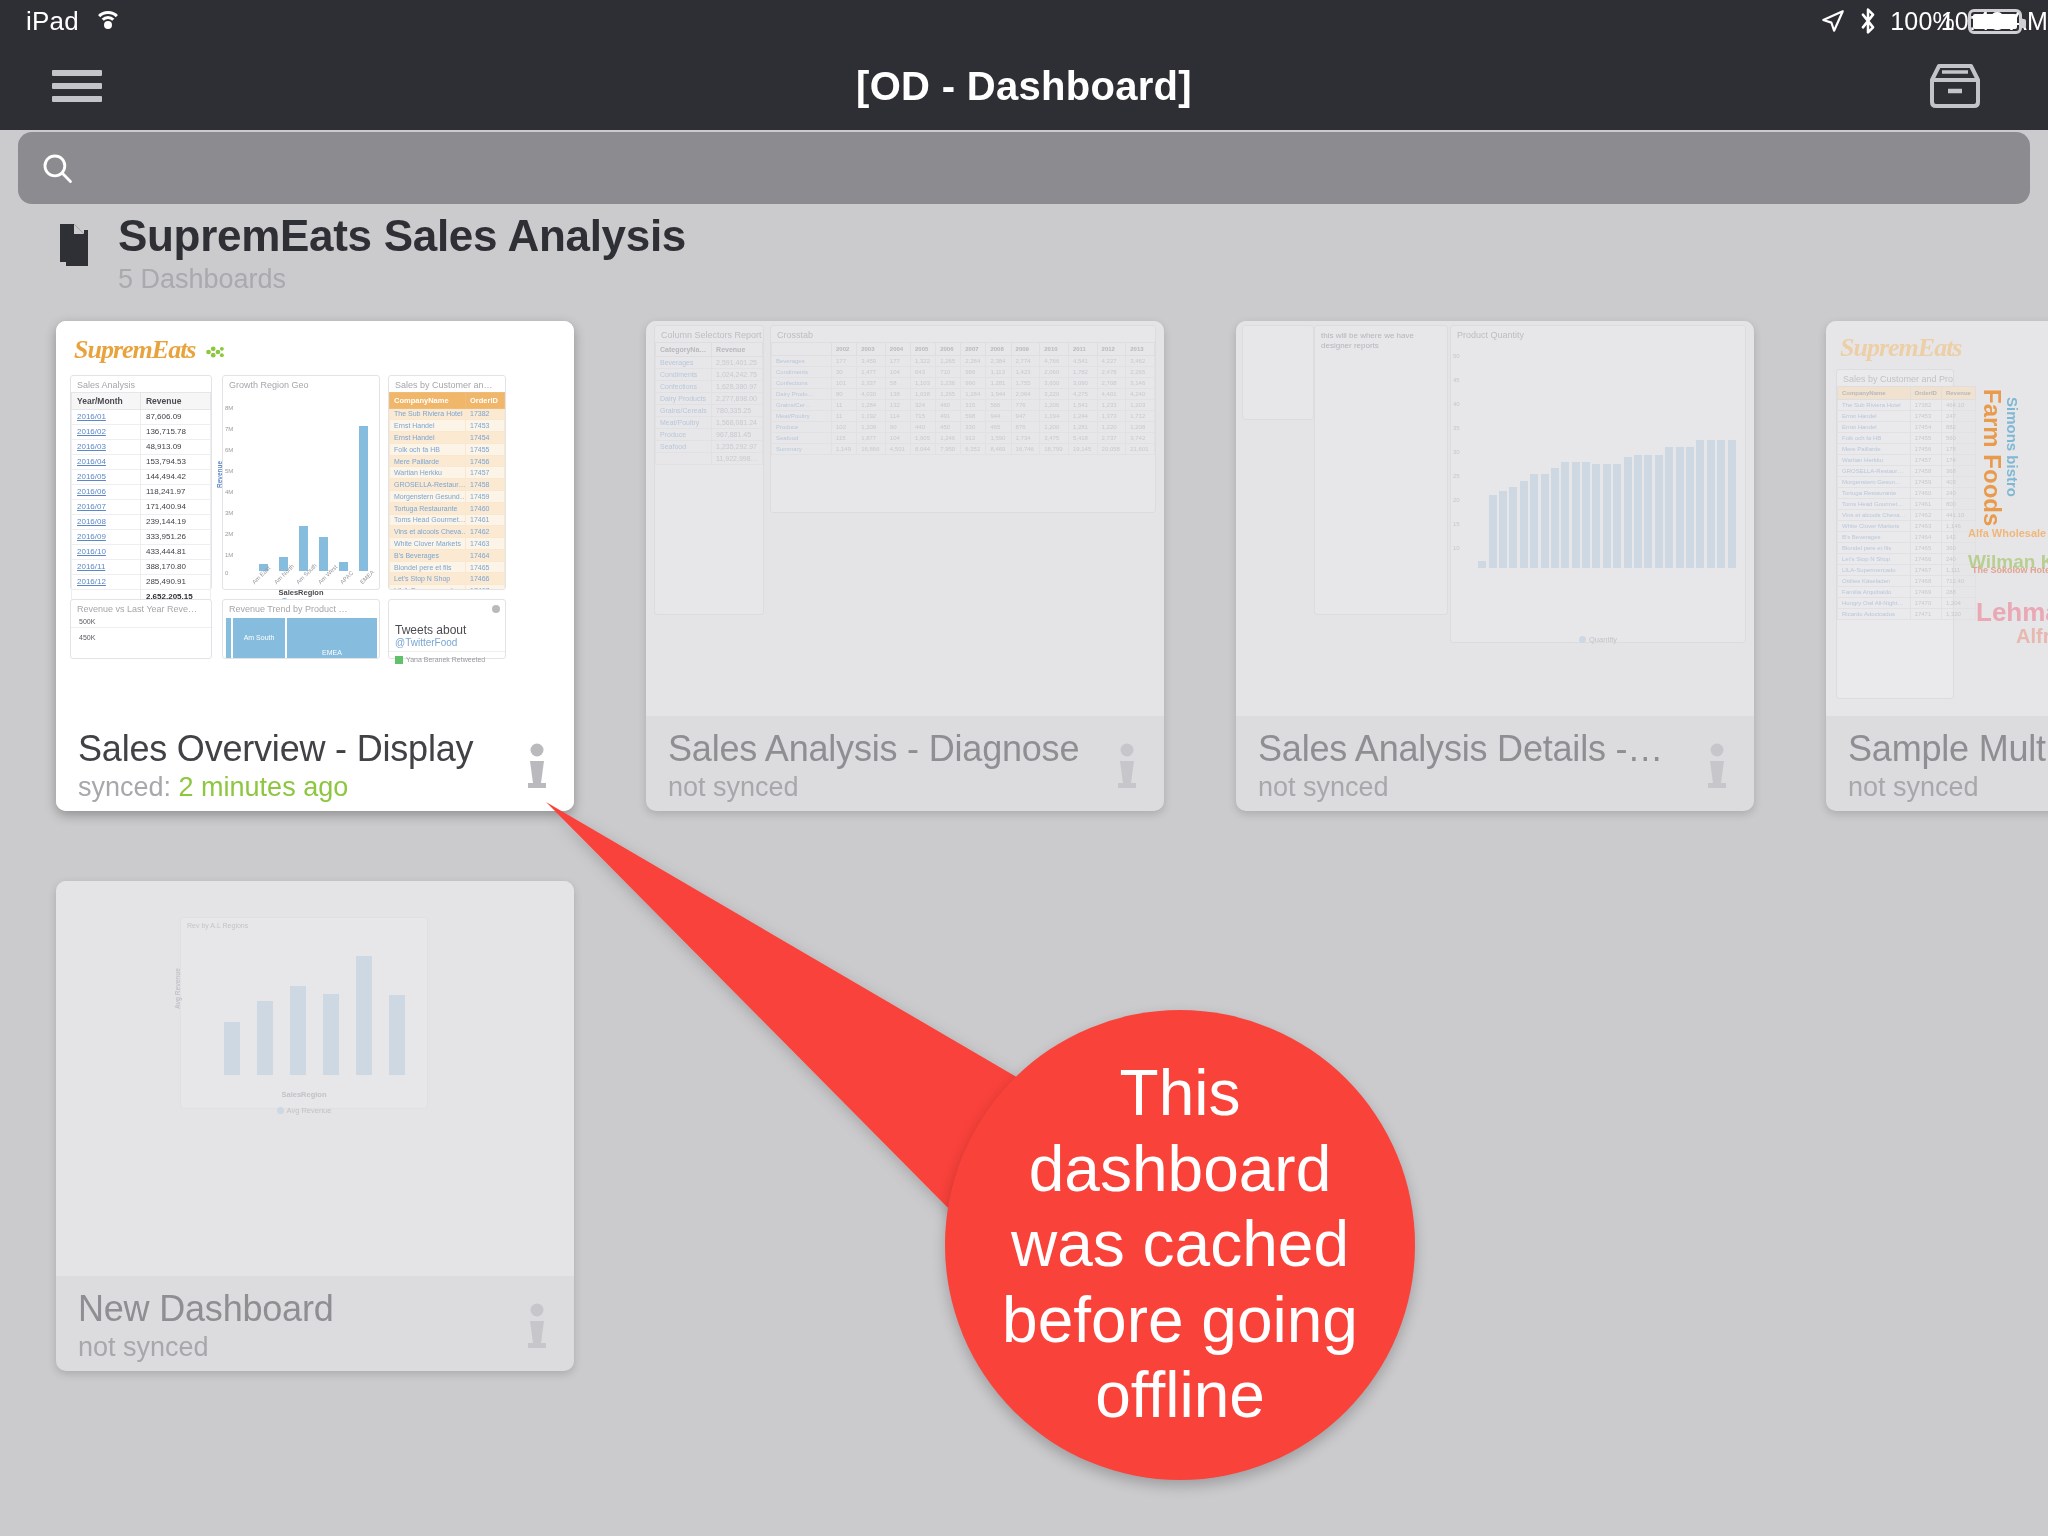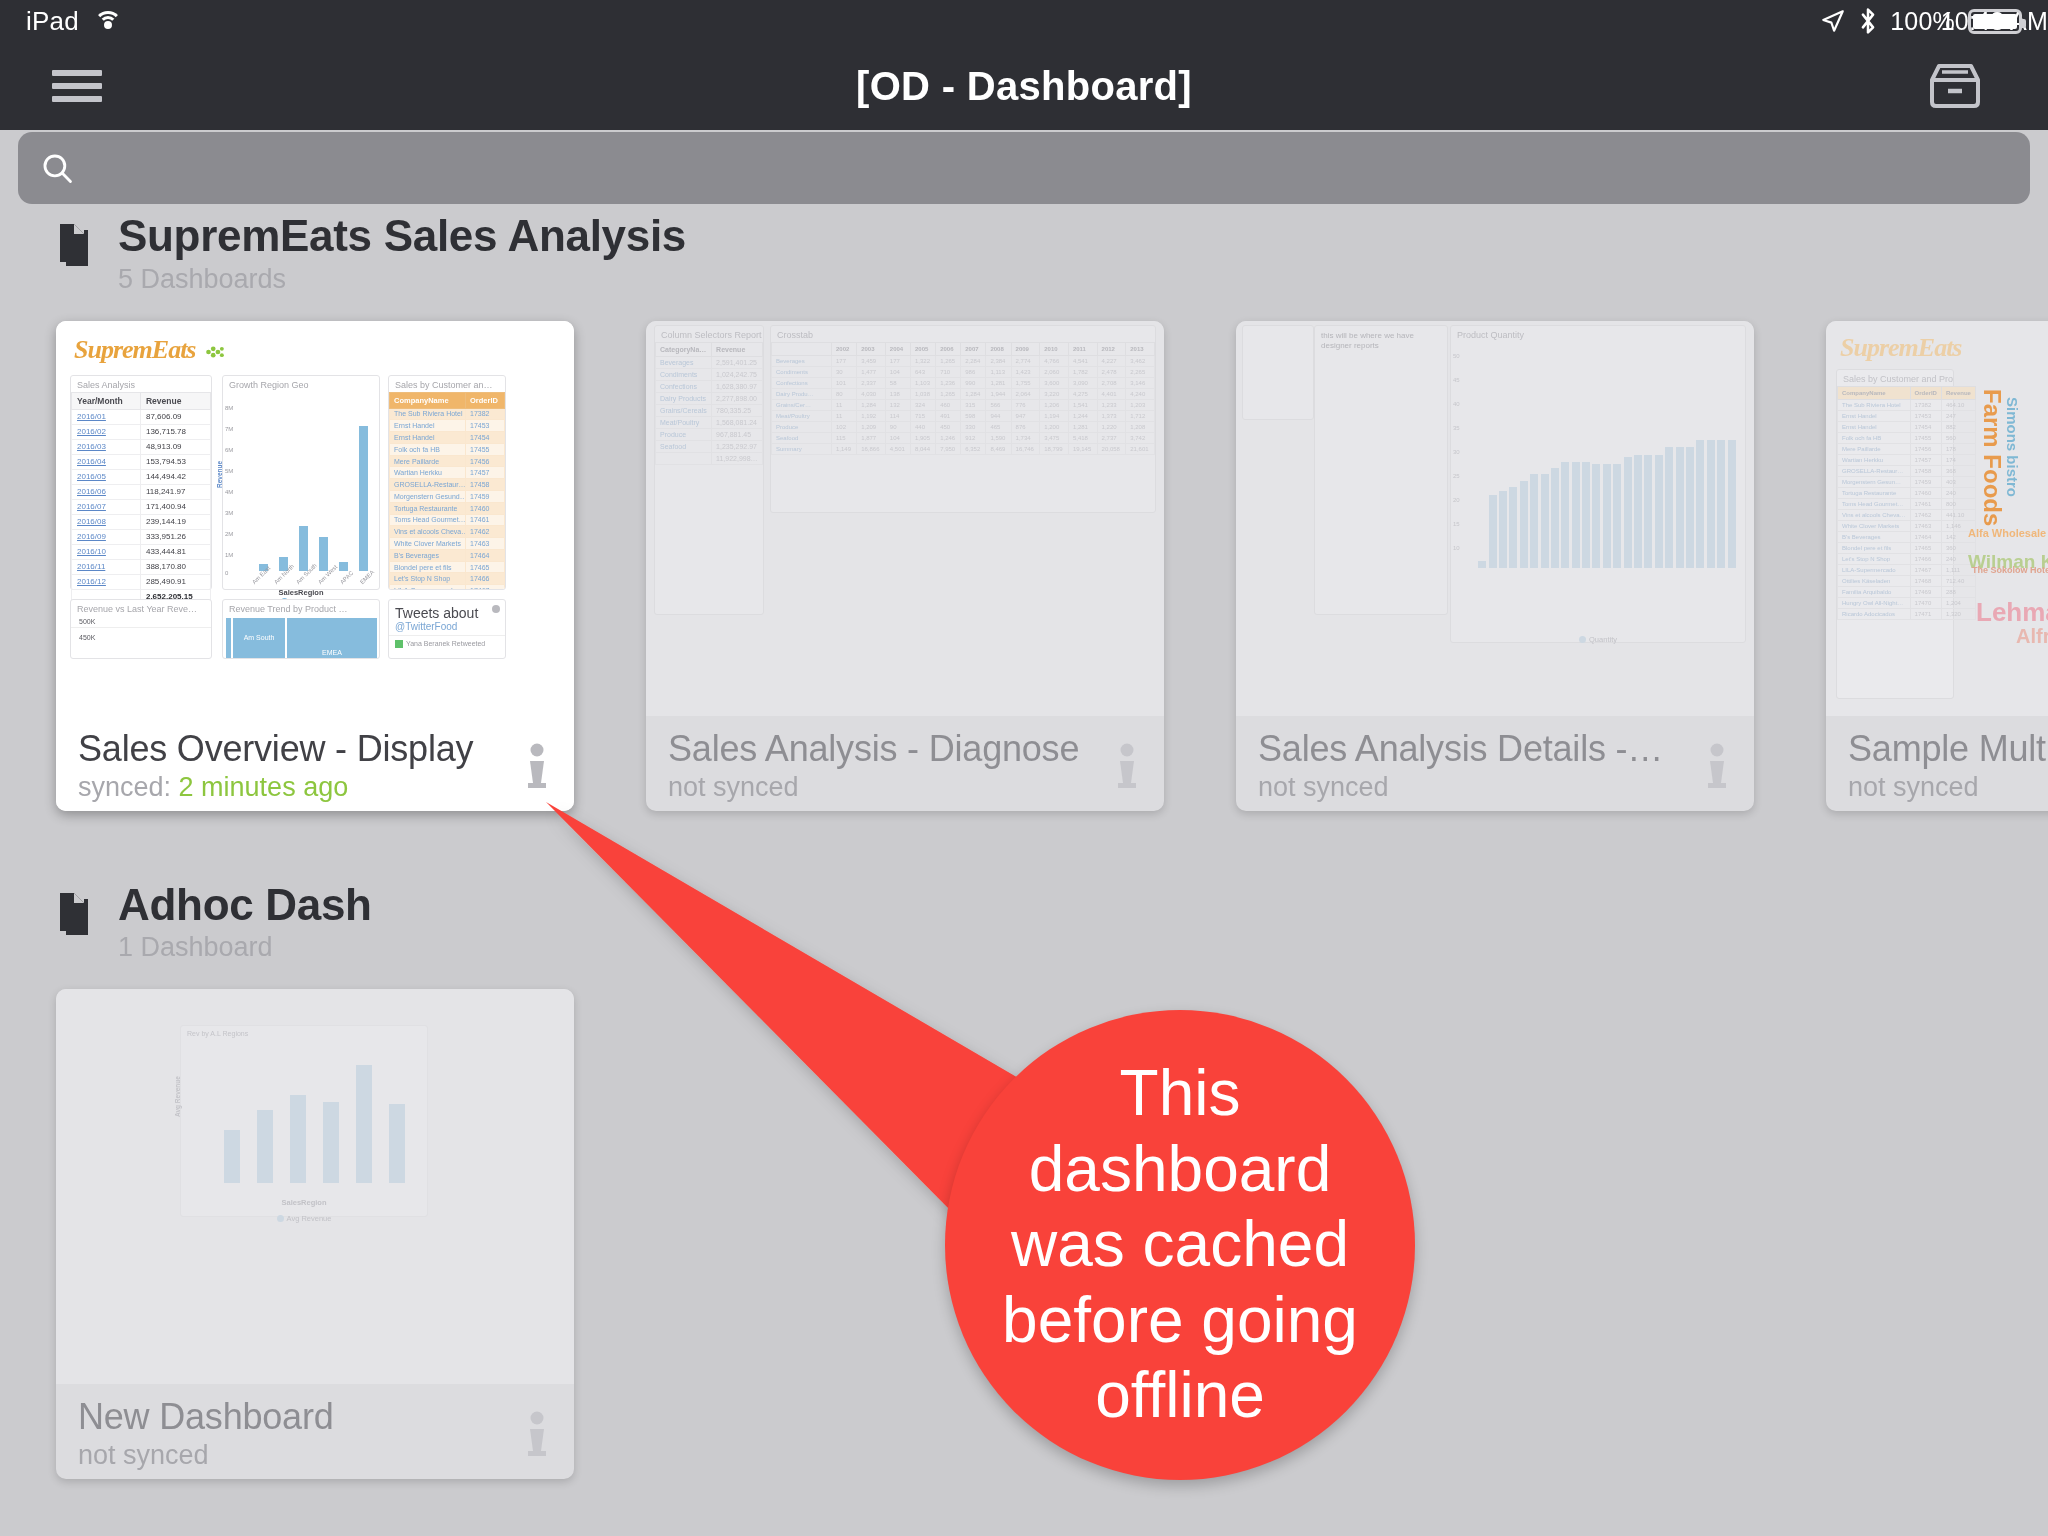--- a/index.html
+++ b/index.html
@@ -403,21 +403,21 @@
             </div>
 
             <div class="panel" style="left:166px;top:278px;width:158px;height:60px;overflow:hidden;">
               <div class="p-title">Revenue Trend by Product …</div>
               <div style="position:absolute;left:3px;top:18px;width:5px;height:40px;background:#86bcdd;"></div>
               <div style="position:absolute;left:10px;top:18px;width:52px;height:40px;background:#86bcdd;color:#fff;font-size:7px;display:flex;align-items:center;justify-content:center;">Am South</div>
               <div style="position:absolute;left:64px;top:18px;width:90px;height:40px;background:#86bcdd;color:#fff;font-size:7px;display:flex;align-items:flex-end;justify-content:center;padding-bottom:2px;">EMEA</div>
             </div>
 
             <div class="panel" style="left:332px;top:278px;width:118px;height:60px;">
-              <div style="font-size:14px;color:#4a4a50;padding:5px 6px 0;">Tweets about</div>
+              <div style="font-size:12px;color:#4a4a50;padding:5px 6px 0;margin-top:18px;">Tweets about</div>
               <div style="font-size:10px;color:#7aa6d4;padding:0 6px 3px;border-bottom:1px solid #eee;">@TwitterFood</div>
               <div style="position:absolute;right:5px;top:5px;width:8px;height:8px;border-radius:50%;background:#b9b9be;"></div>
               <div style="display:flex;align-items:center;gap:3px;padding:4px 6px;">
                 <span style="width:8px;height:8px;background:#5fc16a;flex:none;"></span>
                 <span style="font-size:7px;color:#9a9aa0;">Yana Beranek Retweeted</span>
               </div>
             </div>
           </div>
         </div>
         <div class="card-foot">
@@ -852,31 +852,20 @@
         <div class="card-foot">
           <div class="card-title">Sample Multi-D</div>
           <div class="card-sub">not synced</div>
         </div>
       </div>
 
     </div>
   </div>
 
   <div class="section" style="margin-top:70px;">
-    <div class="sec-head">
-      <svg class="folder-ic" width="40" height="48" viewBox="0 0 40 48">
-        <path d="M32 10 L32 46 L10 46 L10 42 L28 42 L28 10 Z" fill="#2f3035"></path>
-        <path d="M4 4 L18 4 L28 14 L28 42 L4 42 Z" fill="#2f3035"></path>
-        <path d="M18 4 L18 14 L28 14 Z" fill="#cbcbce"></path>
-      </svg>
-      <div>
-        <div class="sec-title">Adhoc Dash</div>
-        <div class="sec-sub">1 Dashboard</div>
-      </div>
-    </div>
 
     <div class="cards">
       <div class="card">
         <div class="thumb">
           <div class="tfade">
             <div class="fpanel" style="left:124px;top:36px;width:248px;height:192px;background:#e7e7ea;border-color:#e0e0e3;">
               <div class="p-title" style="color:#c4c4c9;font-size:7px;">Rev by A.L Regions</div>
               <div class="chart">
                 <div class="yaxis-title" style="color:#c2c2c7">Avg Revenue</div>
                 <div class="bars" style="left:34px;right:14px;bottom:46px;top:18px;">

